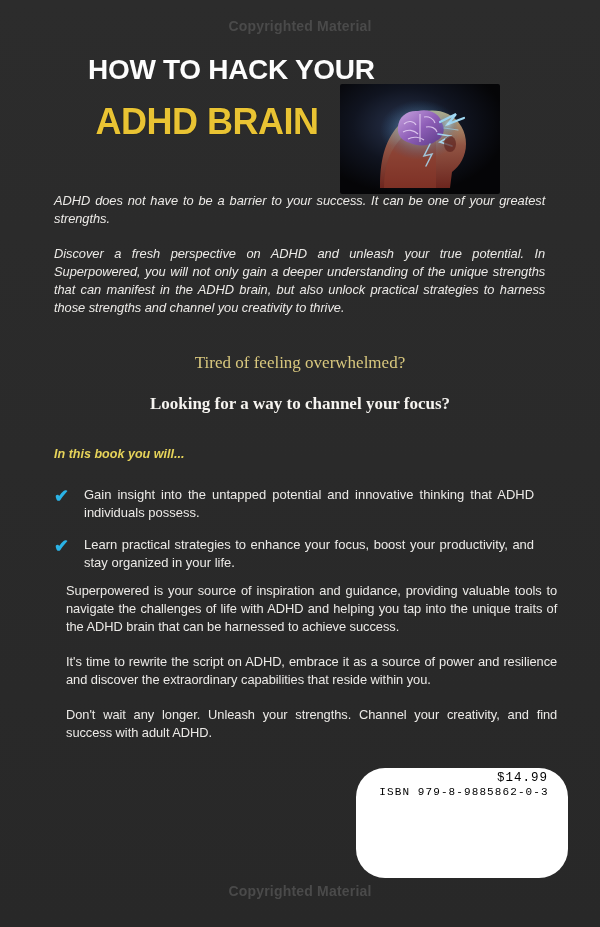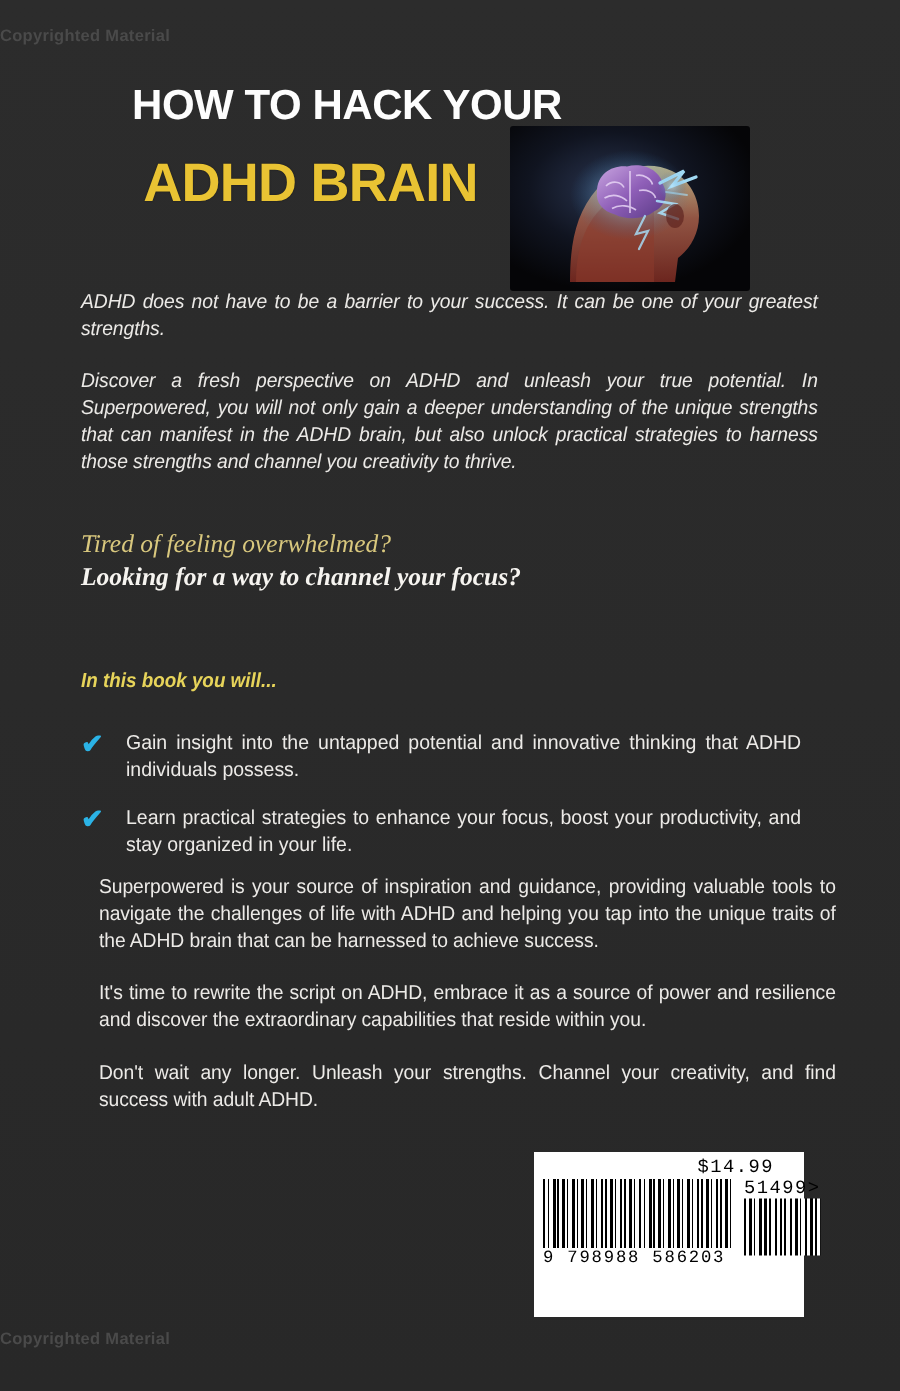--- a/index.html
+++ b/index.html
@@ -9,23 +9,23 @@
     font-family:"Liberation Sans", sans-serif;
     overflow:hidden;
     position:relative;
   }
   .page{
     position:absolute;inset:0;
     background:linear-gradient(180deg,#2c2c2c 0%,#2a2a2a 50%,#282828 100%);
   }
   .copyright{
     position:absolute;left:0;right:0;
-    text-align:left;
+    text-align:center;
     color:#4a4a4a;
-    font-size:11px;
+    font-size:14px;
     font-weight:bold;
     letter-spacing:.2px;
     font-family:"Liberation Sans", sans-serif;
   }
   .copyright.top{top:18px;}
   .copyright.bottom{bottom:28px;}
 
   
   .header{
     position:absolute;left:0;right:0;top:40px;height:148px;
@@ -93,30 +93,30 @@
     letter-spacing:-0.05px;
     transform:scaleX(0.96);
     transform-origin:left top;
     width:104%;
   }
   p.body:last-child{margin-bottom:0;}
 
   
   .hooks{
     position:absolute;left:54px;width:492px;top:352px;
+    text-align:center;
     font-family:"Liberation Serif", serif;
-    font-style:italic;
   }
   .hook{
     font-size:17px;
     line-height:21.5px;
     white-space:nowrap;
   }
   .hook.h1{color:#d9c87e;}
-  .hook.h2{color:#f6f4f0;font-weight:bold;}
+  .hook.h2{color:#f6f4f0;font-weight:bold;margin-top:19px;}
   .hook.h3{color:#5fb4cf;}
   .hook.h4{color:#d98c4a;}
 
   
   .inbook{
     position:absolute;left:54px;top:446px;
     color:#e7d45a;
     font-style:italic;
     font-weight:bold;
     font-size:13.5px;
@@ -157,24 +157,25 @@
 
   
   .closing{
     position:absolute;left:66px;width:492px;top:582px;
   }
 
   
   .barcode-box{
     position:absolute;
     left:356px;top:768px;
-    width:180px;height:110px;
+    width:212px;height:110px;
     background:#ffffff;
     box-sizing:border-box;
     padding:4px 6px 0 6px;
+    border-radius:29px;
   }
   .bc-price{
     text-align:right;
     font-family:"Liberation Mono", monospace;
     font-size:12.5px;
     color:#000;
     letter-spacing:1px;
     line-height:13px;
     padding-right:14px;
   }
@@ -323,27 +324,23 @@
   </div>
 
   <div class="closing">
     <p class="body">Superpowered is your source of inspiration and guidance, providing valuable tools to navigate the challenges of life with ADHD and helping you tap into the unique traits of the ADHD brain that can be harnessed to achieve success.</p>
     <p class="body">It's time to rewrite the script on ADHD, embrace it as a source of power and resilience and discover the extraordinary capabilities that reside within you.</p>
     <p class="body">Don't wait any longer. Unleash your strengths. Channel your creativity, and find success with adult ADHD.</p>
   </div>
 
   <div class="barcode-box">
     <div class="bc-price">$14.99</div>
+    <div class="bc-isbn">
+      <span>ISBN</span>
+      <span>979-8-9885862-0-3</span>
+    </div>
     <div class="bc-row">
-      <div class="bc-main">
-        <div class="bars"></div>
-        <div class="bc-digits">9 798988 586203</div>
-      </div>
-      <div class="bc-side">
-        <div class="bc-ext-num">51499&gt;</div>
-        <div class="bars ext"></div>
-      </div>
     </div>
   </div>
 
   <div class="copyright bottom">Copyrighted Material</div>
 
 </div>
 
 </body></html>

